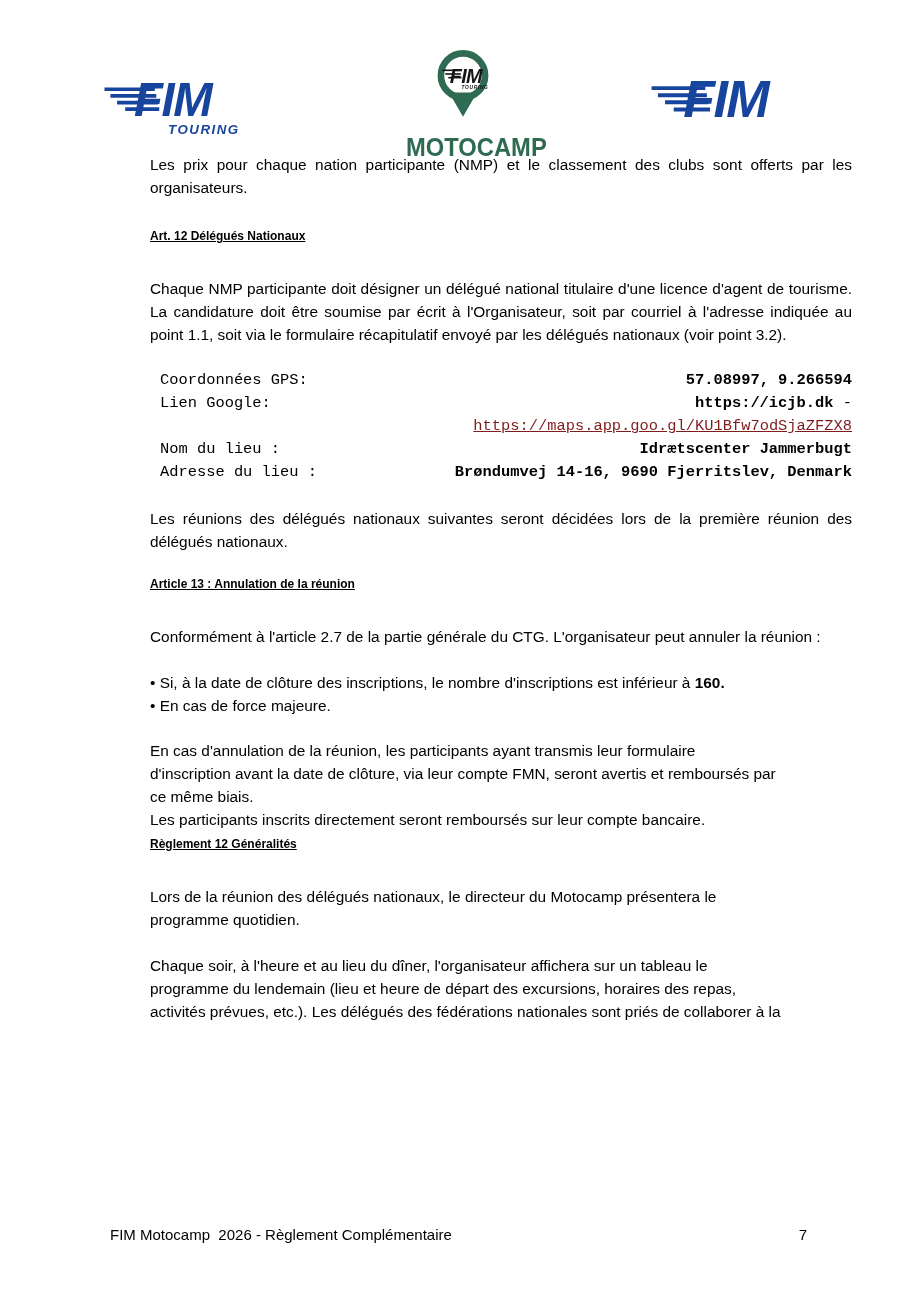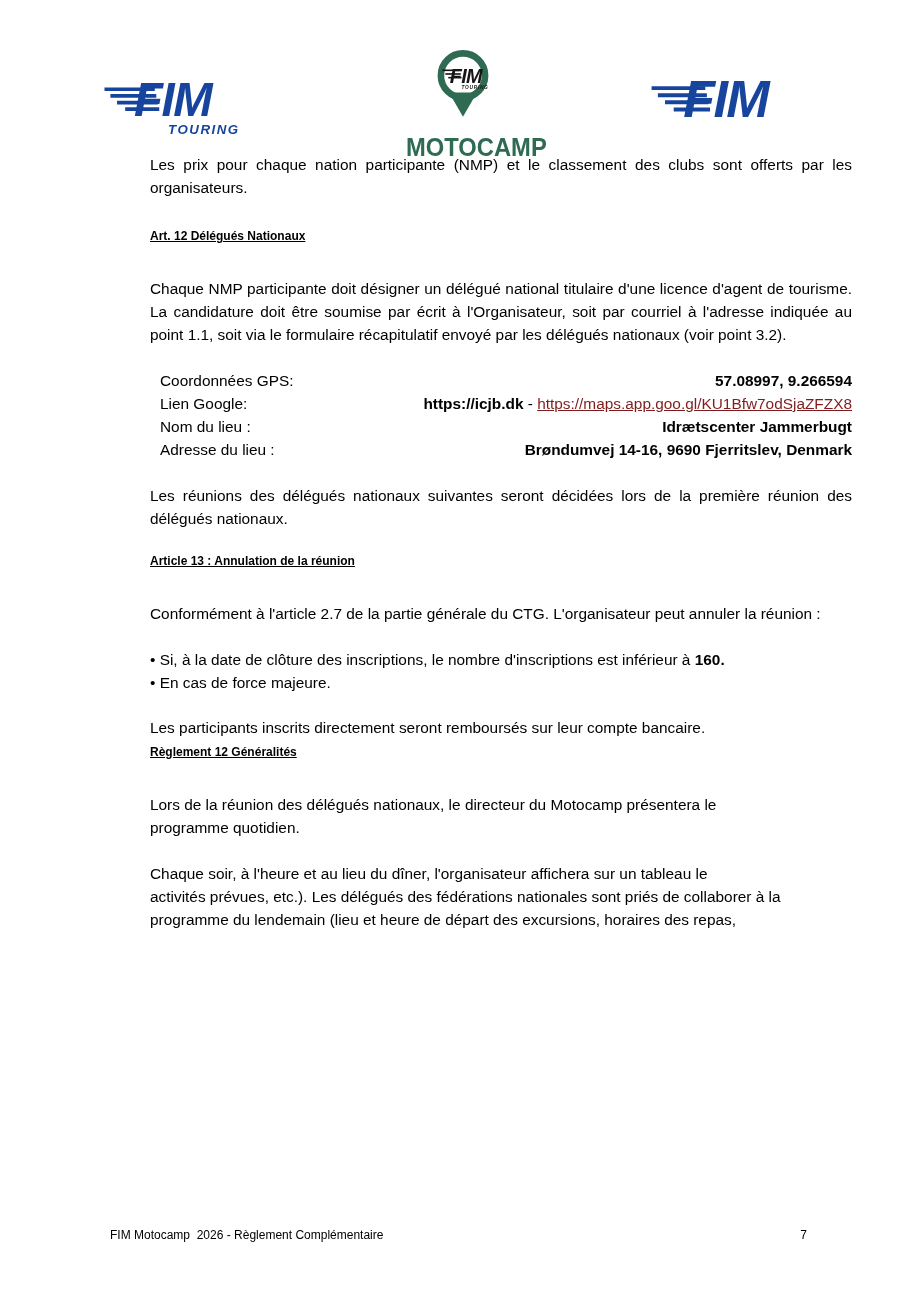--- a/index.html
+++ b/index.html
@@ -43,31 +43,31 @@
   .heading {
     font-size:12px; font-weight:bold; line-height:26px;
     text-decoration:underline;
     margin:0 0 28px 0;
   }
   b { font-weight:bold; }
   .line { display:block; }
 
   
   .details { margin:0 0 23px 10px; }
-  .details-row { display:flex; line-height:23px; }
+  .details-row { display:flex; line-height:23px;font-family:Liberation Mono, monospace; }
   .details-label { width:160px; flex:0 0 160px; }
   .details-value { flex:1; font-weight:bold;text-align:right; }
   .details-value .sep { font-weight:normal; }
   a.maps-link { color:#7f1d1d; text-decoration:underline; font-weight:normal; }
 
   
   .footer {
     position:absolute; left:110px; right:112px; top:1224px;
     display:flex; justify-content:space-between;
-    font-size:12px; line-height:22px;gap:41px;
+    font-size:15px; line-height:22px;gap:41px;
   }
   .footer-left { white-space:pre-wrap; }
 </style>
 </head>
 <body>
 
 <div class="page">
 
   <div class="logo-header">
 
@@ -144,34 +144,39 @@
 
     <div class="heading">Article 13 : Annulation de la réunion</div>
 
     <p class="justify mb23">Conformément à l'article 2.7 de la partie générale du CTG. L'organisateur peut annuler la réunion :</p>
 
     <div class="mb22">
       <p class="mb0"><span>• Si, à la date de clôture des inscriptions, le nombre d'inscriptions est inférieur à </span><b>160.</b></p>
       <p class="mb0">• En cas de force majeure.</p>
     </div>
 
+    <p class="mb0">
+        <span class="line">En cas d'annulation de la réunion, les participants ayant transmis leur formulaire</span>
+        <span class="line">d'inscription avant la date de clôture, via leur compte FMN, seront avertis et remboursés par</span>
+        <span class="line">ce même biais.</span>
+      </p>
 
     <p class="mb0">Les participants inscrits directement seront remboursés sur leur compte bancaire.</p>
 
     <div class="heading">Règlement 12 Généralités</div>
 
     <p class="mb23">
         <span class="line">Lors de la réunion des délégués nationaux, le directeur du Motocamp présentera le</span>
         <span class="line">programme quotidien.</span>
       </p>
 
     <p class="mb0">
         <span class="line">Chaque soir, à l'heure et au lieu du dîner, l'organisateur affichera sur un tableau le</span>
+        <span class="line">programme du lendemain (lieu et heure de départ des excursions, horaires des repas,</span>
         <span class="line">activités prévues, etc.). Les délégués des fédérations nationales sont priés de collaborer à la</span>
-        <span class="line">programme du lendemain (lieu et heure de départ des excursions, horaires des repas,</span>
       </p>
 
   </div>
 
   <div class="footer">
     <span class="footer-left">FIM Motocamp  2026 - Règlement Complémentaire</span>
     <span class="footer-page">7</span>
   </div>
 
 </div>

